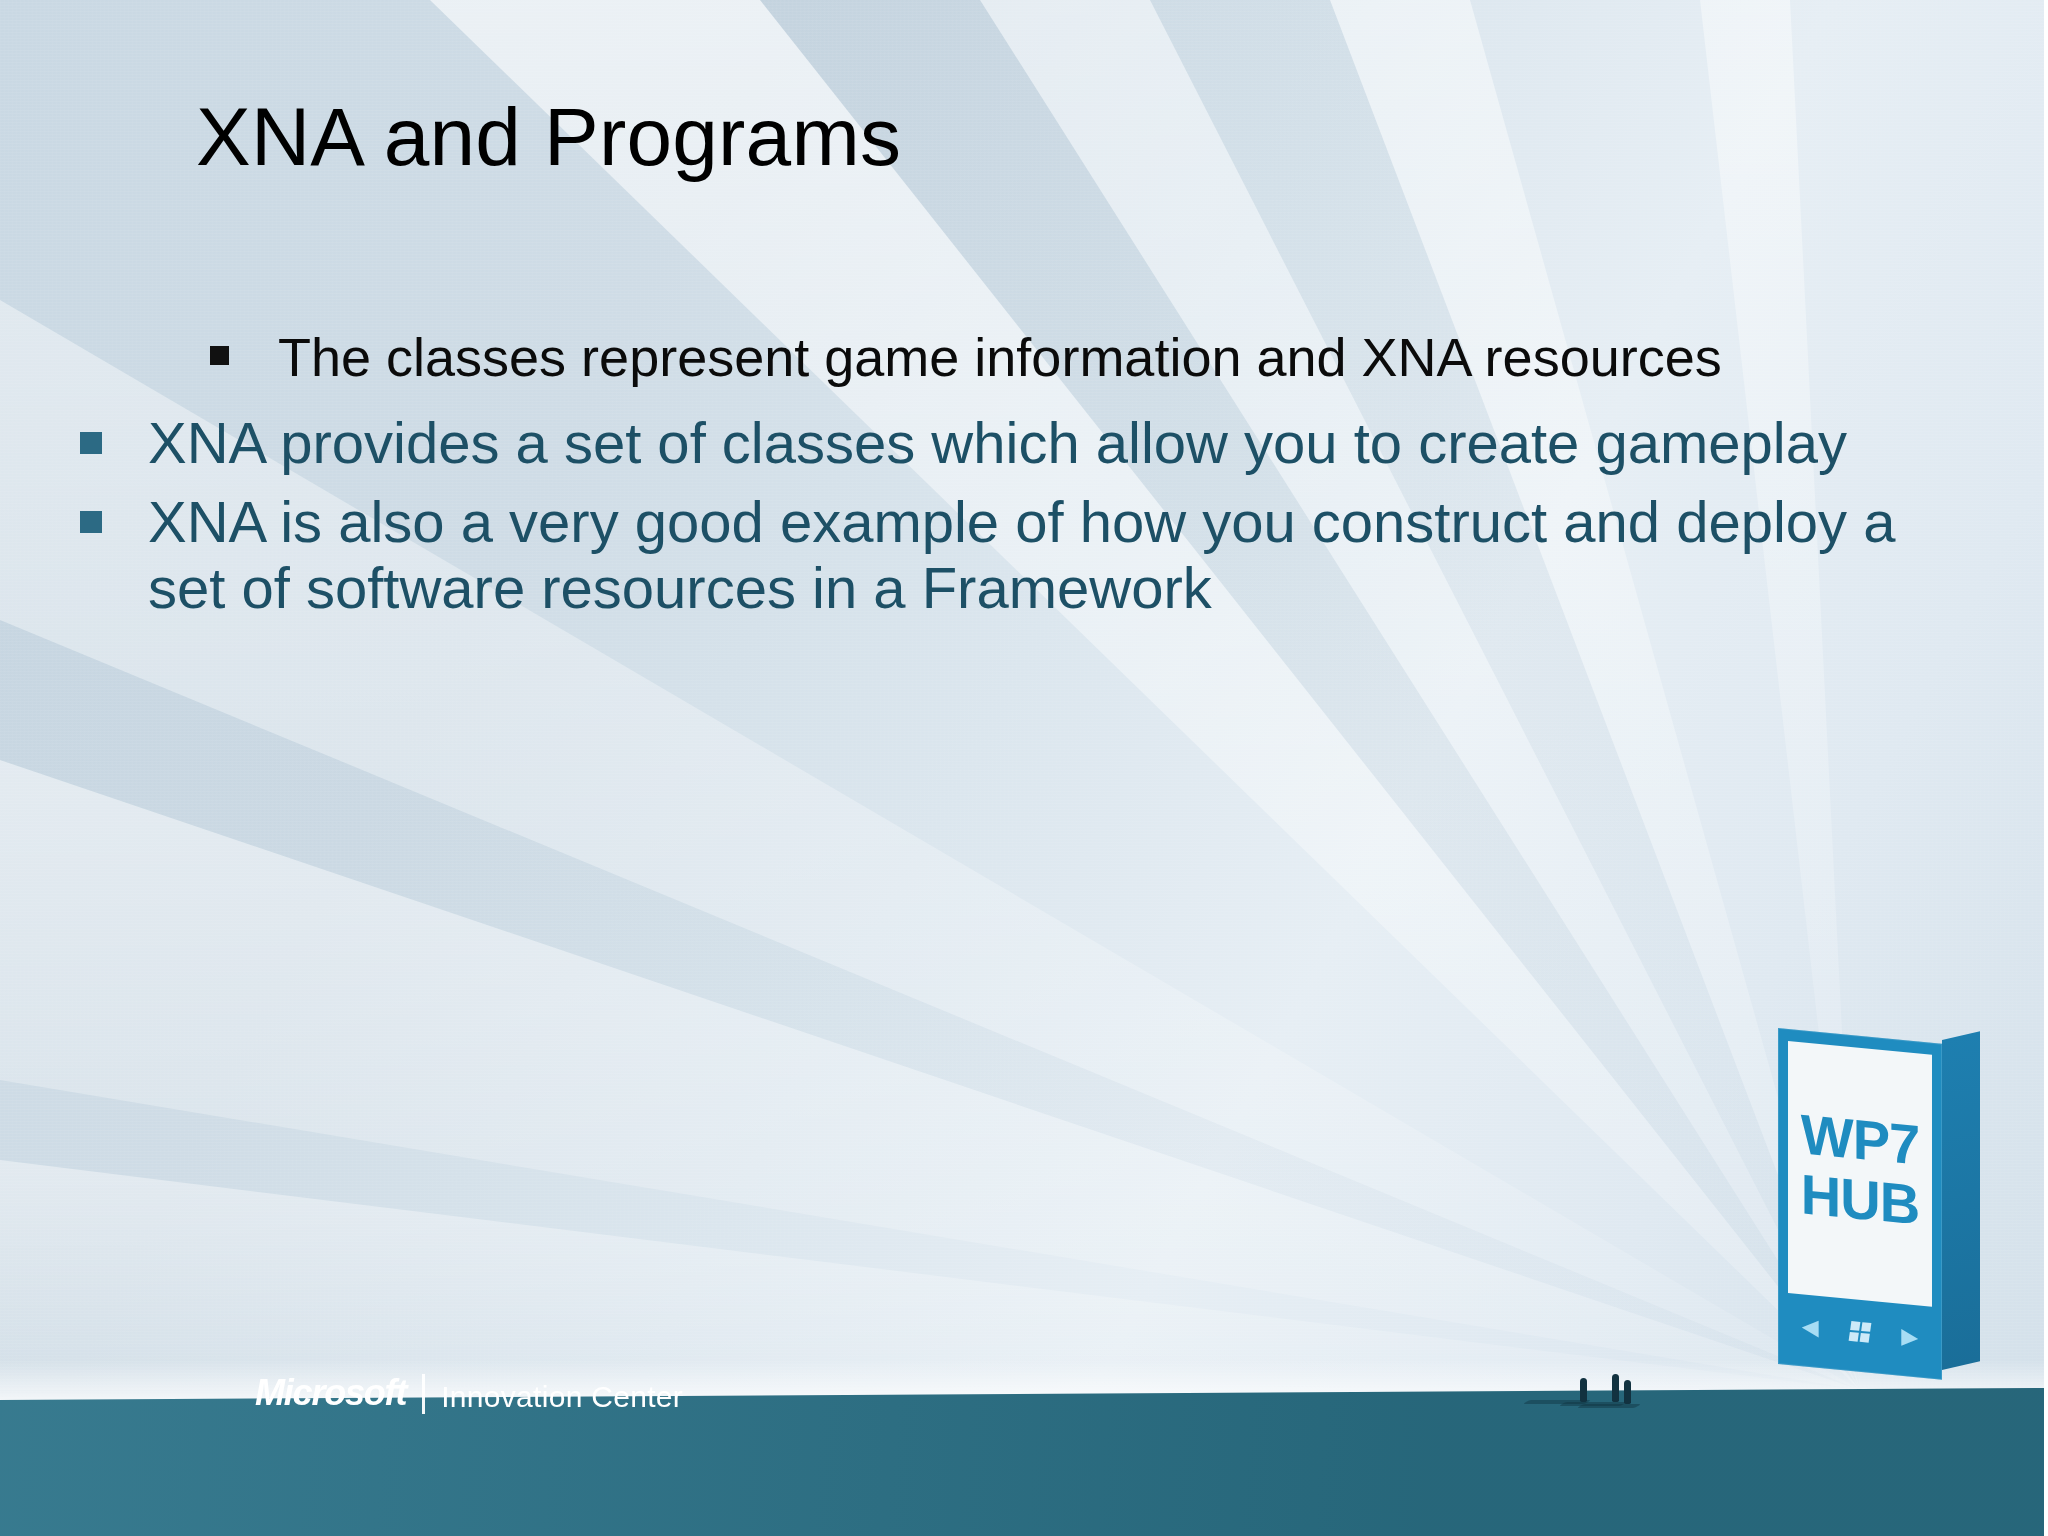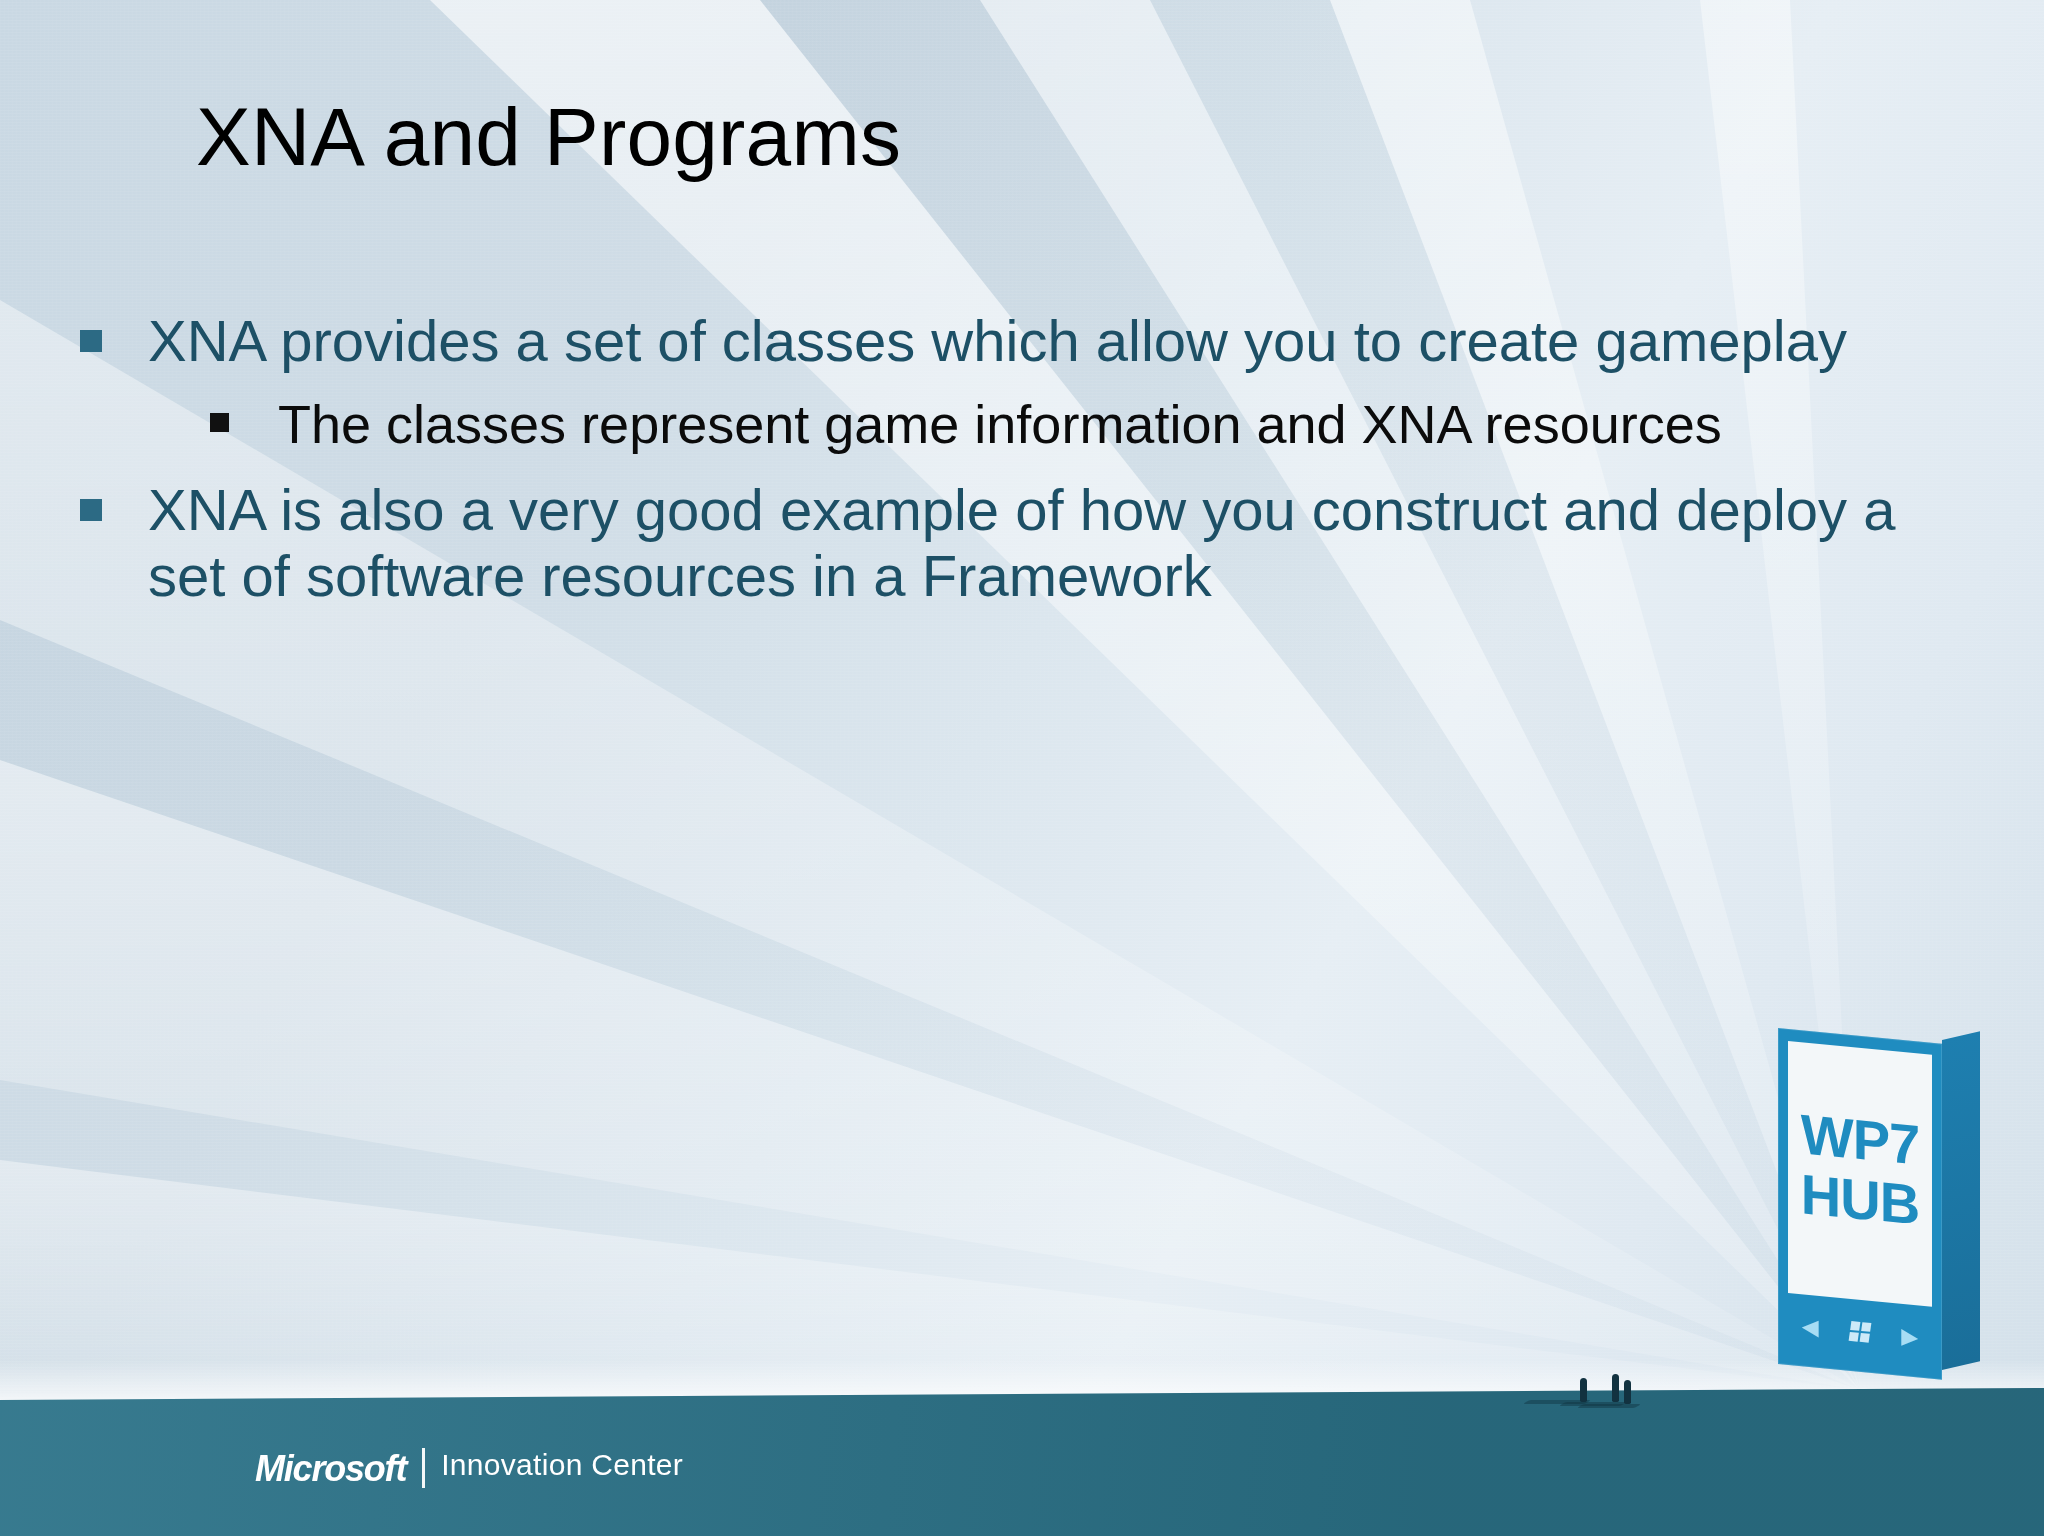--- a/index.html
+++ b/index.html
@@ -205,23 +205,23 @@
 
   
   .figures { position: absolute; left: 1540px; top: 1372px; width: 180px; height: 60px; }
   .fig { position: absolute; width: 7px; height: 24px; background: #123240; border-radius: 4px 4px 2px 2px; }
   .shadow { position: absolute; height: 4px; background: rgba(15,50,64,.45); border-radius: 2px; transform: skewX(-58deg); }
 
   
   .footer-logo {
     position: absolute;
     left: 255px;
-    top: 1448px;
+    top: 1372px;
     display: flex;
-    align-items: flex-start;
+    align-items: flex-end;
     color: #ffffff;
     white-space: nowrap;
   }
   .ms-word {
     font-size: 36px;
     font-weight: bold;
     font-style: italic;
     letter-spacing: -1.2px;
   }
   .divider-bar {
@@ -283,28 +283,28 @@
     <div class="shadow" style="left:40px; top:32px; width:58px;"></div>
     <div class="fig" style="left:40px; top:6px;"></div>
     <div class="fig" style="left:72px; top:2px; height:28px;"></div>
     <div class="fig" style="left:84px; top:8px;"></div>
   </div>
 
   <div class="title">XNA and Programs</div>
 
   <div class="body">
 
+    <div class="bullet lvl2">
+      <span class="marker"></span>
+      <span>The classes represent game information and XNA resources</span>
+    </div>
+
     <div class="bullet lvl1">
       <span class="marker"></span>
       <span>XNA provides a set of classes which allow you to create gameplay</span>
-    </div>
-
-    <div class="bullet lvl2">
-      <span class="marker"></span>
-      <span>The classes represent game information and XNA resources</span>
     </div>
 
     <div class="bullet lvl1 gap">
       <span class="marker"></span>
       <span>XNA  is also a very good example of how you construct and deploy a set of software resources in a Framework</span>
     </div>
 
   </div>
 
   <div class="billboard">

